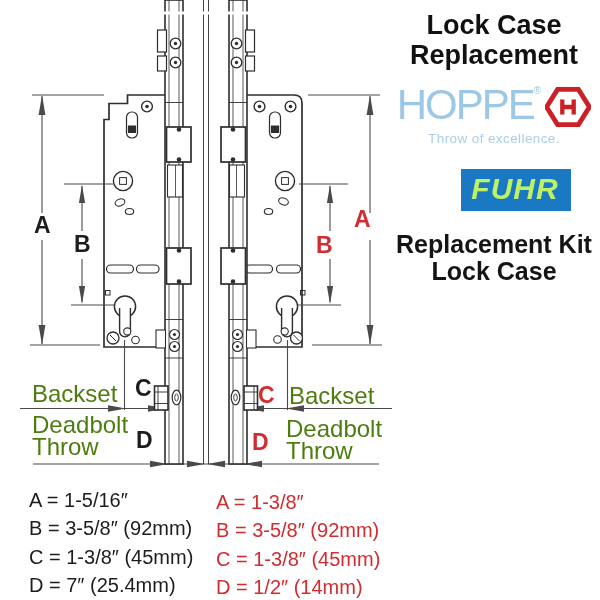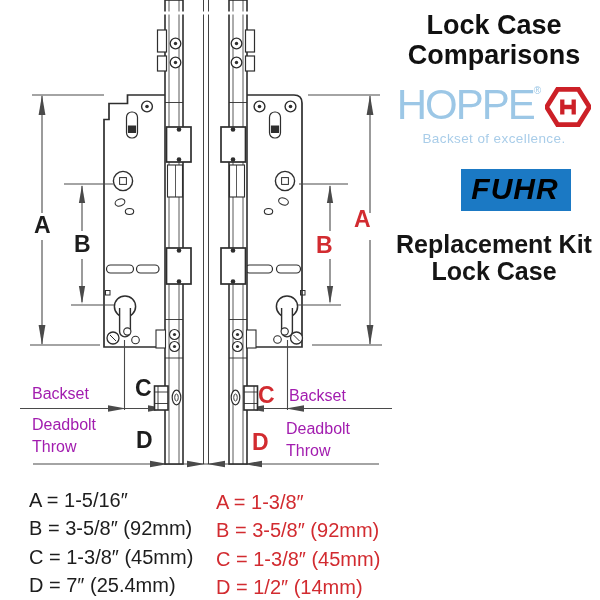--- a/index.html
+++ b/index.html
@@ -1,32 +1,32 @@
 <!DOCTYPE html>
 <html><head>
 <meta charset="utf-8">
 <style>
   html,body{margin:0;padding:0;}
   body{width:600px;height:600px;position:relative;background:#ffffff;overflow:hidden;
        font-family:"Liberation Sans", sans-serif;}
   #diagram-svg{position:absolute;left:0;top:0;pointer-events:none;}
   .dimlabel{position:absolute;font-weight:bold;font-size:23px;color:#1d1d1d;line-height:1;}
   .dimlabel.red{color:#d22b30;}
-  .anno{position:absolute;font-size:16px;color:#a21caf;line-height:22px;}
+  .anno{position:absolute;font-size:24px;color:#4d7c0f;line-height:22px;}
   .specs{position:absolute;font-size:20px;color:#1d1d1d;line-height:28.4px;}
   .specs.red{color:#d22b30;}
   
   .panel{position:absolute;left:388px;top:10px;width:212px;text-align:center;}
   .title{font-size:27px;font-weight:bold;color:#111;line-height:30px;letter-spacing:0px;}
   .hoppe-row{margin-top:16px;display:flex;align-items:flex-start;justify-content:center;height:42px;}
   .hoppe-word{font-size:42px;font-weight:normal;color:#9cc7e6;letter-spacing:-2px;line-height:38px;}
   .hoppe-reg{font-size:10px;color:#9cc7e6;vertical-align:top;line-height:10px;}
   .hoppe-hex{margin-left:4px;margin-top:1px;}
   .tagline{margin-top:3px;font-size:13.5px;color:#a9cde9;letter-spacing:0.4px;}
-  .fuhr-box{display:inline-block;margin-top:23px;background:#1b79c4;color:#000000;
+  .fuhr-box{display:inline-block;margin-top:23px;background:#1b79c4;color:#bef264;
             font-weight:bold;font-style:italic;font-size:30px;line-height:30px;
             padding:5px 12px 7px 10px;letter-spacing:1px;margin-left:44px;}
   .kit{margin-top:20px;font-size:25px;font-weight:bold;color:#151515;line-height:27px;}
 </style>
 </head>
 <body>
 
 <svg id="diagram-svg" width="600" height="600" viewBox="0 0 600 600">
   <g stroke="#2e2e2e" fill="none" stroke-width="1.4">
 
@@ -168,32 +168,32 @@
 <div class="specs red" style="left:216px;top:488px;">
   <div>A = 1-3/8″</div>
   <div>B = 3-5/8″ (92mm)</div>
   <div>C = 1-3/8″ (45mm)</div>
   <div>D = 1/2″ (14mm)</div>
 </div>
 
 <div class="panel">
   <div class="title">
     <div>Lock Case</div>
-    <div>Comparisons</div>
+    <div>Replacement</div>
   </div>
 
   <div class="hoppe-row">
     <span class="hoppe-word">HOPPE</span>
       <span class="hoppe-reg">®</span>
     <svg class="hoppe-hex" width="46" height="40" viewBox="0 0 48 42">
       <polygon points="1.5,21 13,2.5 35,2.5 46.5,21 35,39.5 13,39.5" fill="none" stroke="#cc2027" stroke-width="5"></polygon>
       <path d="M18,13 V29 M30,13 V29 M18,21 H30" stroke="#cc2027" stroke-width="4.5" fill="none"></path>
     </svg>
   </div>
-  <div class="tagline">Backset of excellence.</div>
+  <div class="tagline">Throw of excellence.</div>
 
   <div>
     <span class="fuhr-box">FUHR</span>
   </div>
 
   <div class="kit">
     <div>Replacement Kit</div>
     <div>Lock Case</div>
   </div>
 </div>

